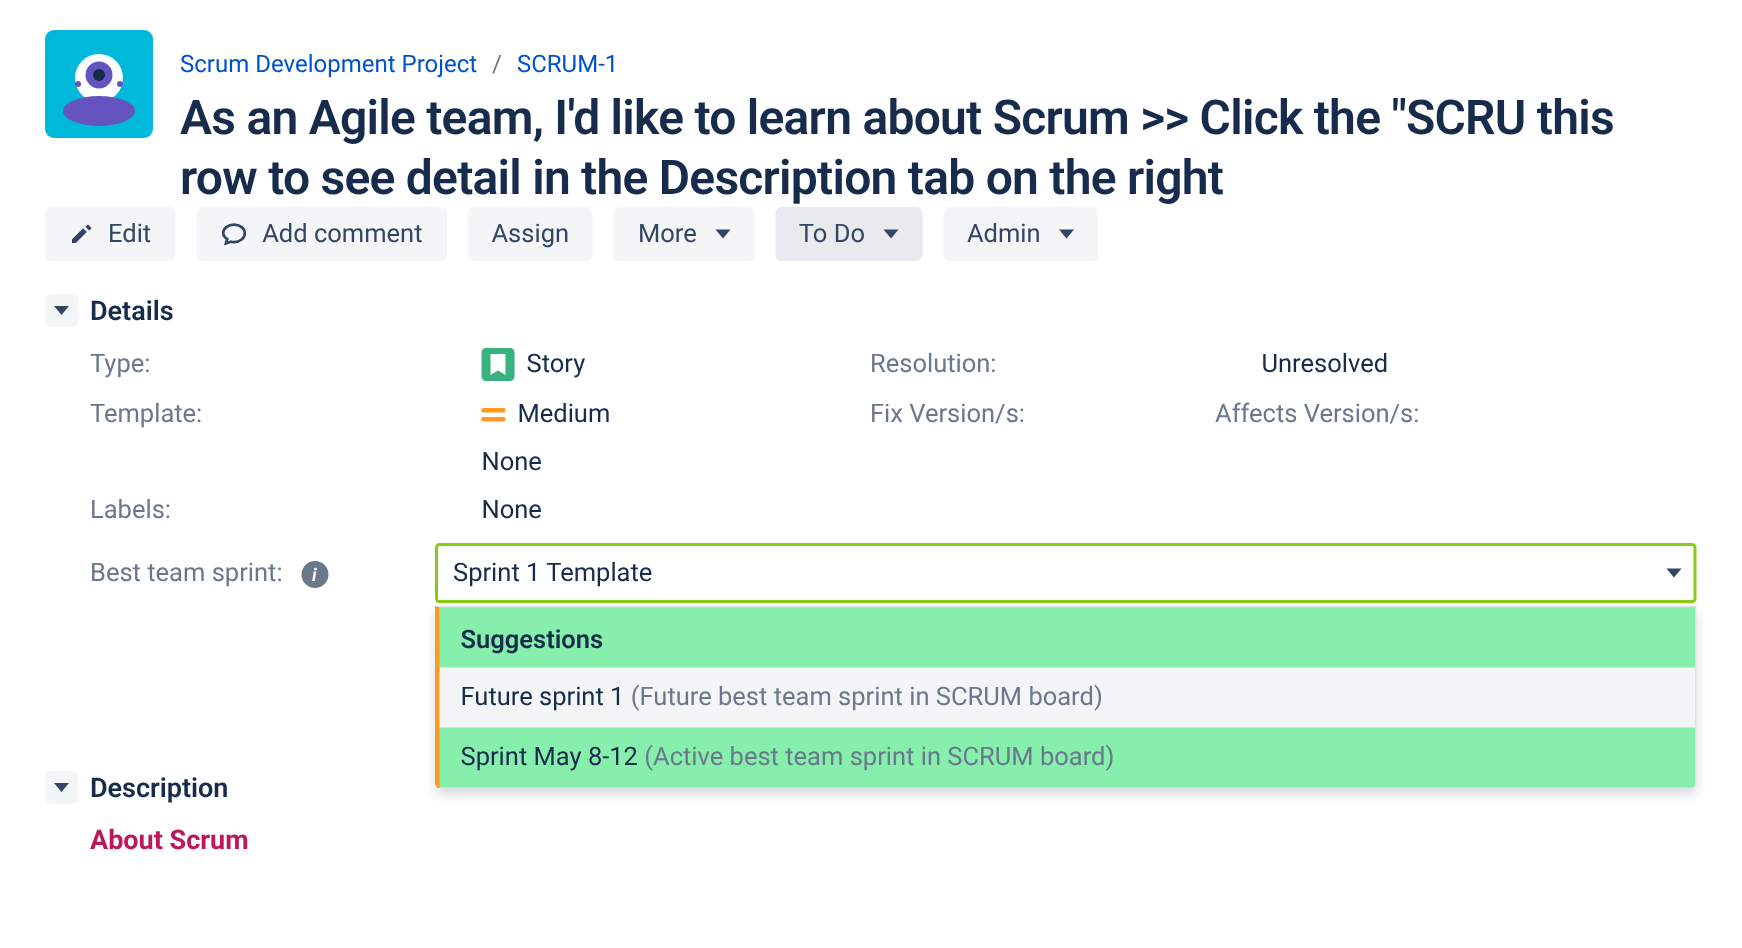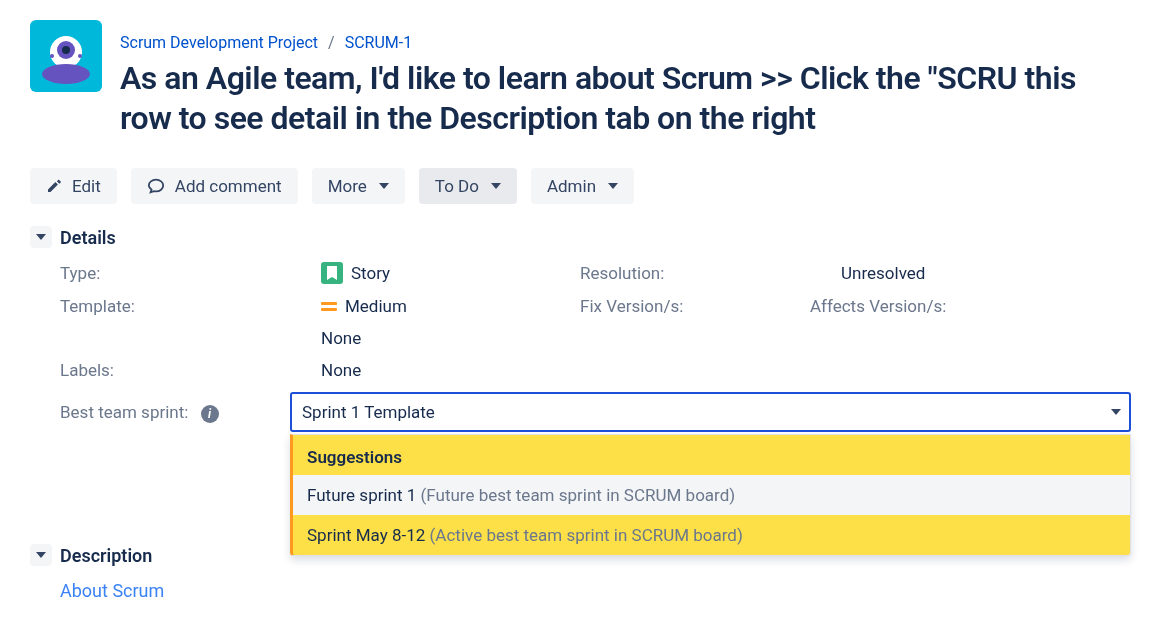--- a/index.html
+++ b/index.html
@@ -46,21 +46,20 @@
     font-size: 32px;
     line-height: 40px;
     font-weight: 600;
     color: #172B4D;
     margin-top: 4px;
     letter-spacing: -0.5px;
   }
   .toolbar {
     display: flex;
     gap: 14px;
-    margin-top: 30px;
   }
   .btn {
     background: #F4F5F7;
     border: none;
     border-radius: 4px;
     padding: 8px 16px;
     font-size: 17px;
     color: #344563;
     display: flex;
     align-items: center;
@@ -153,38 +152,38 @@
     margin-left:8px;
   }
 
   .sprint-field-wrap {
     grid-column: 2 / span 3;
     position: relative;
   }
   .sprint-input {
     width: 100%;
     height: 40px;
-    border: 2px solid #1d4ed8;
+    border: 2px solid #84cc16;
     border-radius: 3px;
     padding: 0 32px 0 10px;
     font-size: 17px;
     font-family: inherit;
     color: #172B4D;
     outline: none;
   }
   .sprint-chev {
     position:absolute; right:10px; top:50%; transform:translateY(-50%);
     pointer-events:none;
   }
 
   .dropdown {
     position:absolute;
     left:0; right:0;
     top:42px;
-    background:#fde047;
+    background:#86efac;
     border:1px solid #DFE1E6;
     border-radius:0 0 4px 4px;
     box-shadow:0 4px 8px rgba(9,30,66,0.15);
     border-left:3px solid #FF991F;
     z-index:10;
   }
   .dropdown-header {
     padding:12px 14px 8px;
     font-size:17px;
     font-weight:600;
@@ -198,21 +197,21 @@
   .dropdown-item.hovered {
     background:#F4F5F7;
   }
   .dropdown-item .secondary {
     color:#6B778C;
   }
 
   .description-section { margin-top:112px; }
   .description-body { margin-left:30px; margin-top:10px; }
   .description-heading {
-    font-size:18px; font-weight:400; color:#3b82f6;
+    font-size:18px; font-weight:700; color:#be185d;
   }
 </style>
 </head>
 <body>
 
 <div class="header-row">
   <div class="avatar">
     <svg viewBox="0 0 56 56">
       <circle cx="28" cy="24" r="16" fill="#fff"></circle>
       <ellipse cx="28" cy="46" rx="24" ry="10" fill="#6554C0"></ellipse>
@@ -243,20 +242,23 @@
   </button>
   <button class="btn">
     <span class="icon comment-icon">
       <svg viewBox="0 0 20 20">
           <path d="M10 3c4.4 0 8 2.9 8 6.5S14.4 16 10 16c-.8 0-1.6-.1-2.3-.3L4 17l1-3.2C3.2 12.6 2 11.1 2 9.5 2 5.9 5.6 3 10 3z"></path>
         </svg>
     </span>
     <span>Add comment</span>
   </button>
   <button class="btn">
+    <span>Assign</span>
+  </button>
+  <button class="btn">
     <span>More</span>
     <span class="chev"></span>
   </button>
   <button class="btn btn-active">
     <span>To Do</span>
     <span class="chev"></span>
   </button>
   <button class="btn">
     <span>Admin</span>
     <span class="chev"></span>

